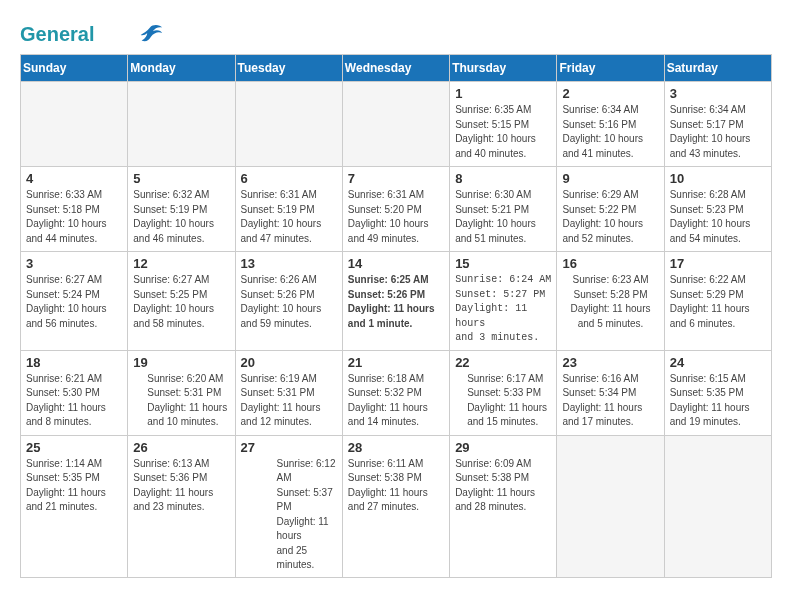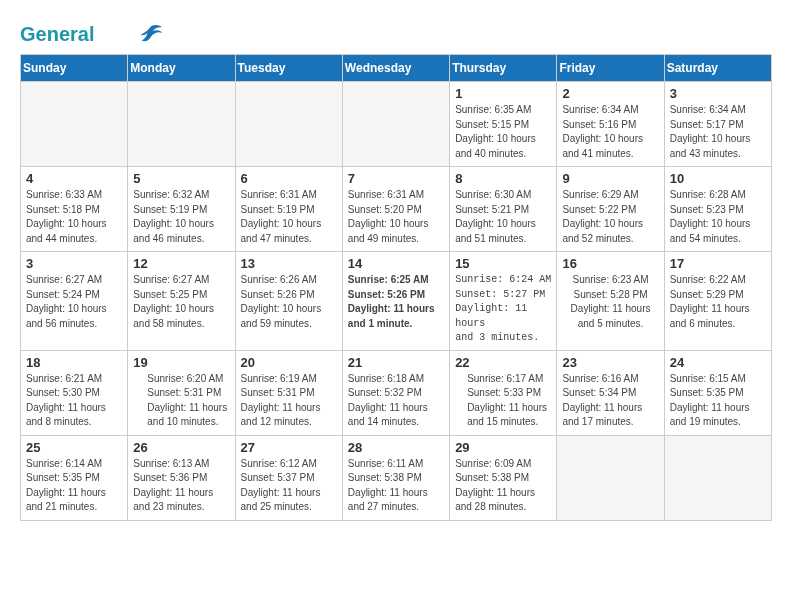--- a/index.html
+++ b/index.html
@@ -300,35 +300,35 @@
           <div class="day-num">24</div>
           <div class="day-info" style="white-space: pre-line;">Sunrise: 6:15 AM
 Sunset: 5:35 PM
 Daylight: 11 hours
 and 19 minutes.</div>
         </td>
       </tr>
       <tr class="week-row">
         <td>
           <div class="day-num">25</div>
-          <div class="day-info" style="white-space: pre-line;">Sunrise: 6:14 AM
+          <div class="day-info" style="white-space: pre-line;">Sunrise: 1:14 AM
 Sunset: 5:35 PM
 Daylight: 11 hours
 and 21 minutes.</div>
         </td>
         <td>
           <div class="day-num">26</div>
           <div class="day-info" style="white-space: pre-line;">Sunrise: 6:13 AM
 Sunset: 5:36 PM
 Daylight: 11 hours
 and 23 minutes.</div>
         </td>
         <td>
           <div class="day-num">27</div>
-          <div class="day-info" style="white-space: pre-line;">Sunrise: 6:12 AM
+          <div class="day-info" style="white-space: pre-line; margin-left: 36px;">Sunrise: 6:12 AM
 Sunset: 5:37 PM
 Daylight: 11 hours
 and 25 minutes.</div>
         </td>
         <td>
           <div class="day-num">28</div>
           <div class="day-info" style="white-space: pre-line;">Sunrise: 6:11 AM
 Sunset: 5:38 PM
 Daylight: 11 hours
 and 27 minutes.</div>

